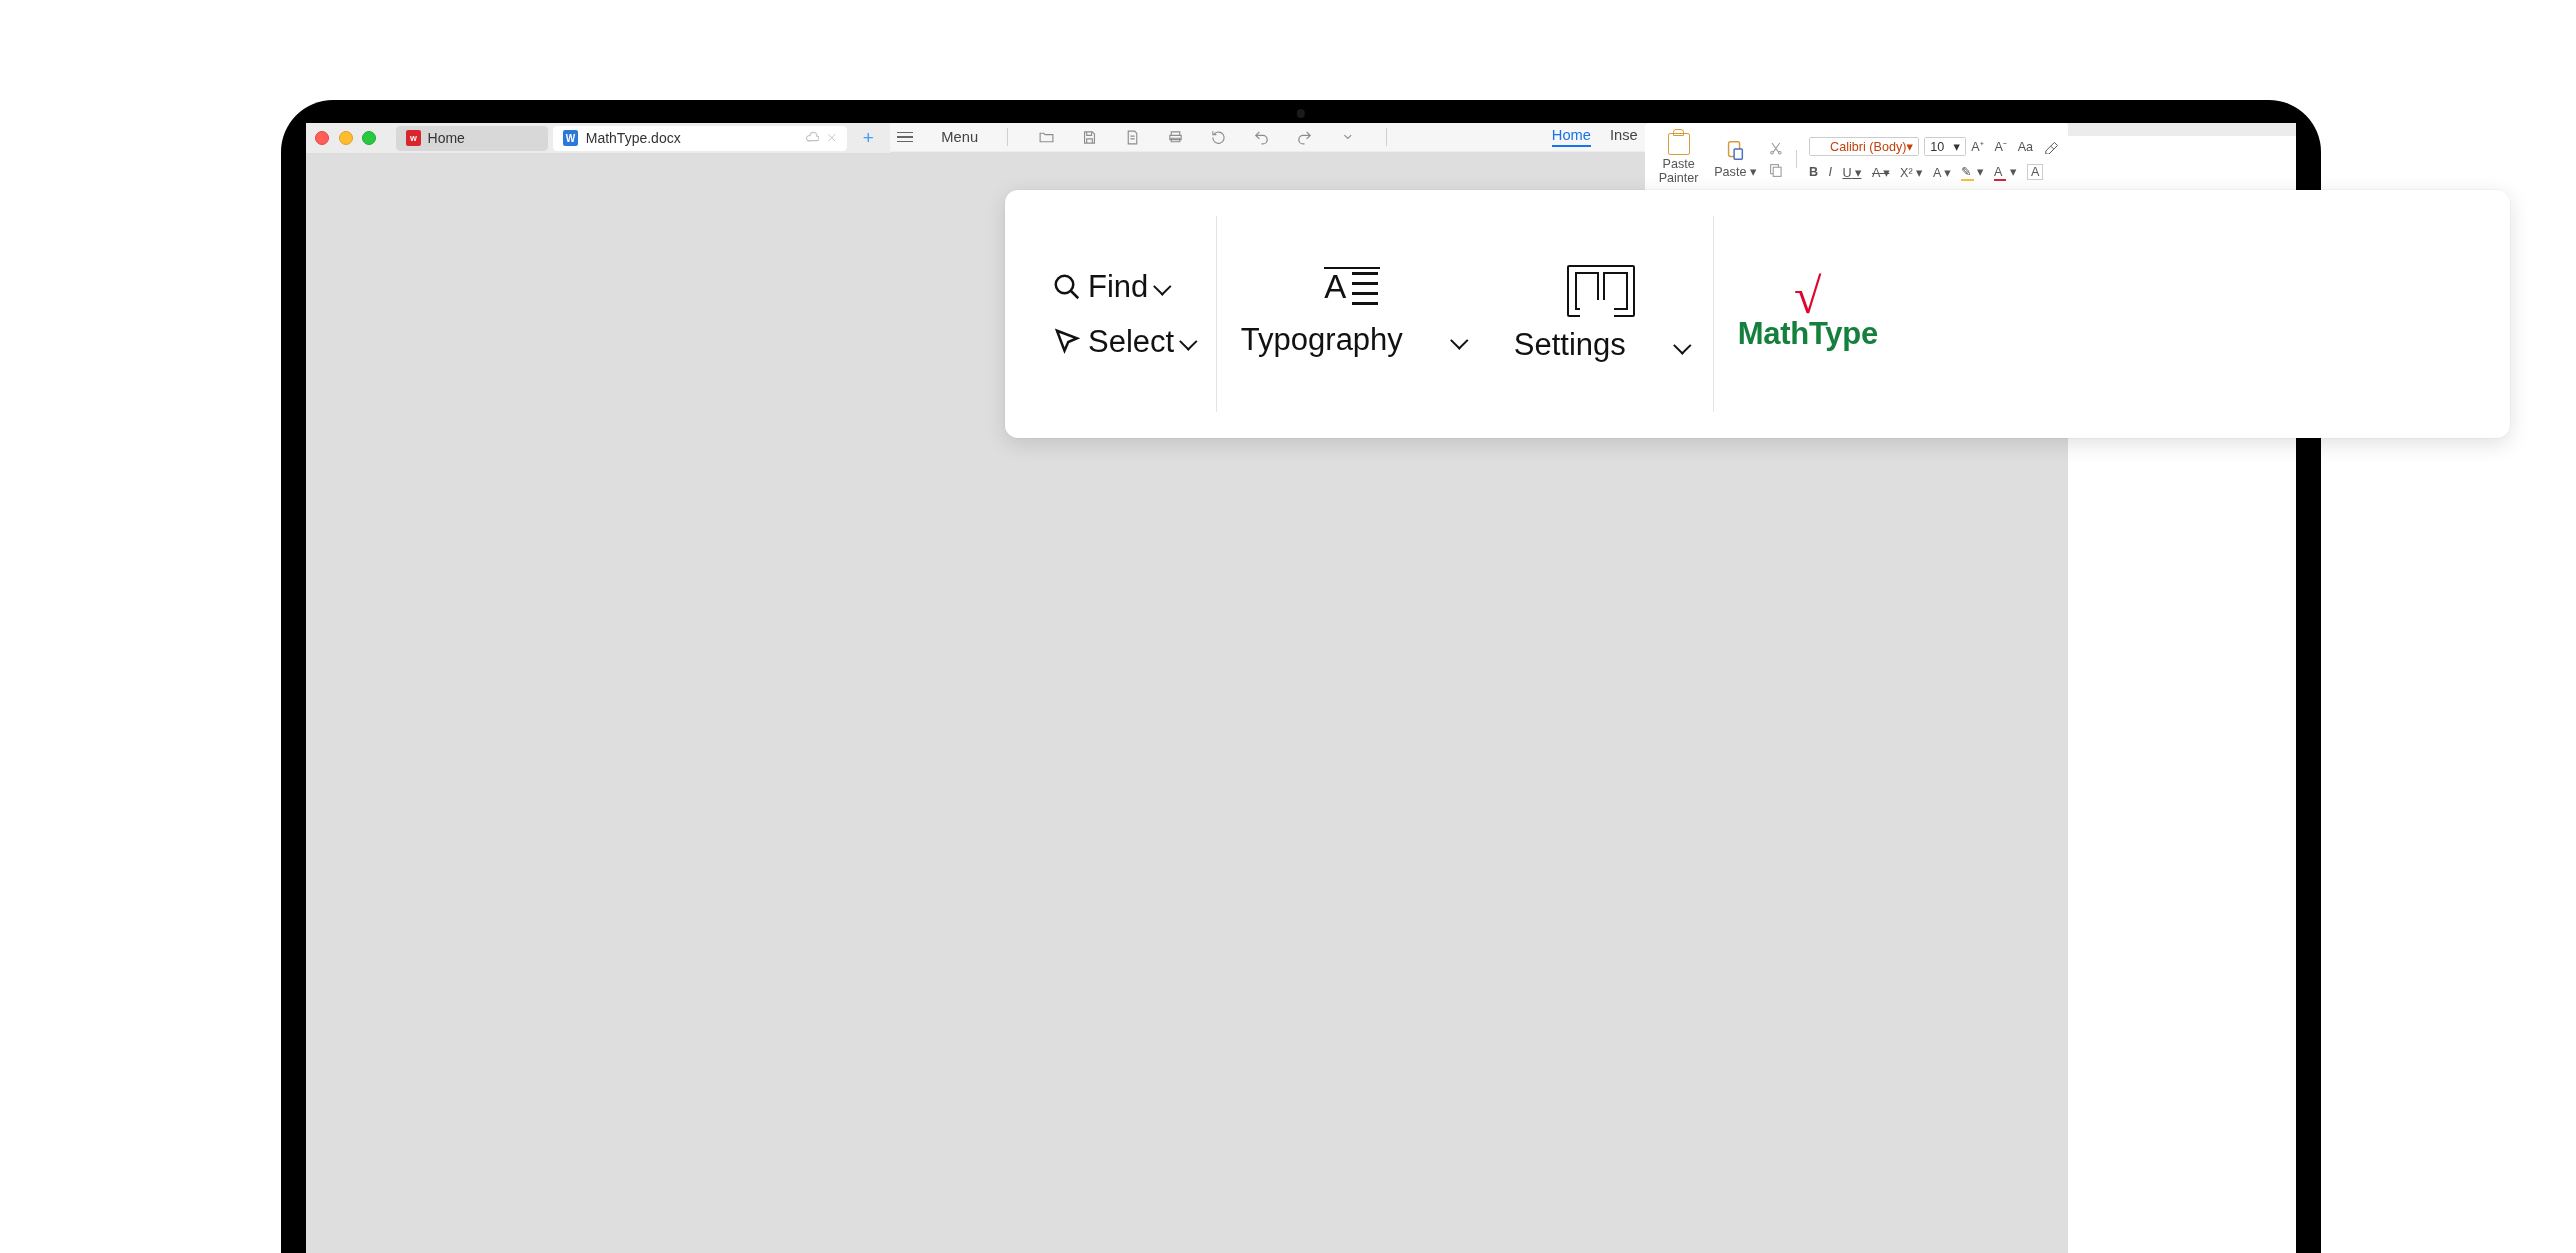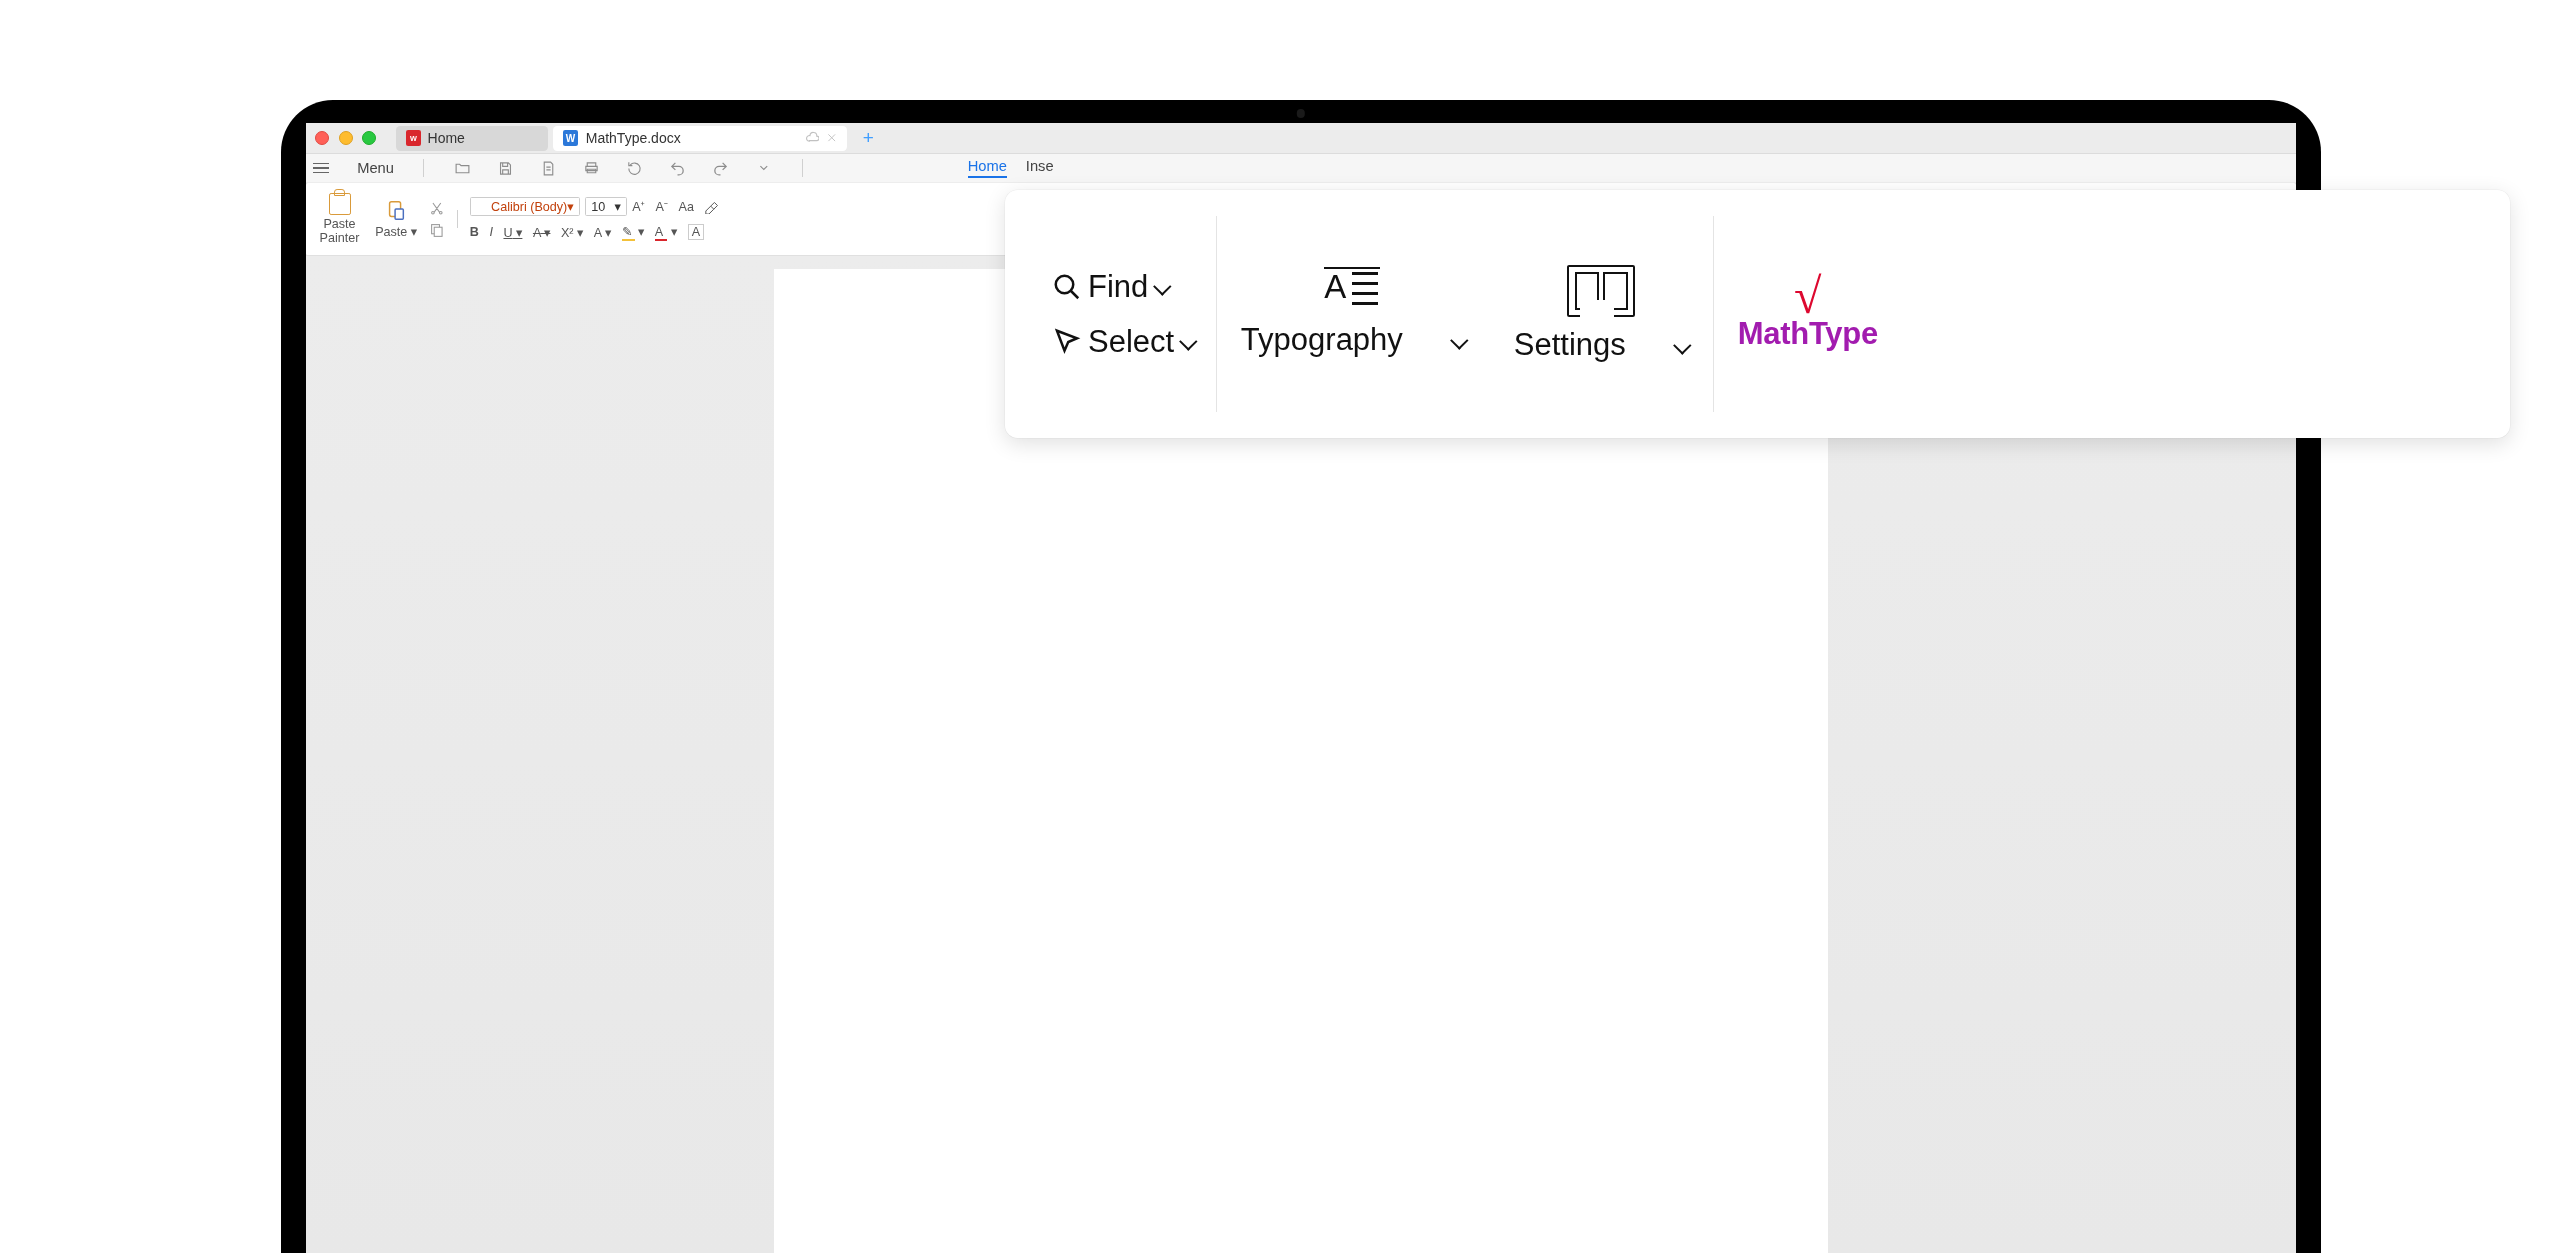--- a/index.html
+++ b/index.html
@@ -33,21 +33,20 @@
   height: 8.4px;
   background: #1a1a1a;
   border-radius: 50%;
 }
 
 .screen {
   background: #dedede;
   width: 100%;
   height: 100%;
   display: flex;
-  flex-direction: column;
   overflow: hidden;
 }
 
 
 .titlebar {
   height: 31px;
   background: #ececec;
   display: flex;
   align-items: center;
   padding: 0 9.4px;
@@ -470,21 +469,21 @@
 .mathtype-mark {
   font-size: 50px;
   font-weight: 800;
   color: #dd082f;
   font-family: serif;
   line-height: 0.8;
 }
 .mathtype-label {
   font-size: 31px;
   font-weight: 800;
-  color: #a21caf;
+  color: #15803d;
   letter-spacing: -0.3px;
 }
 
 
 svg { display: block; }
 </style>
 </head>
 <body>
 
 <div class="laptop-bezel">

